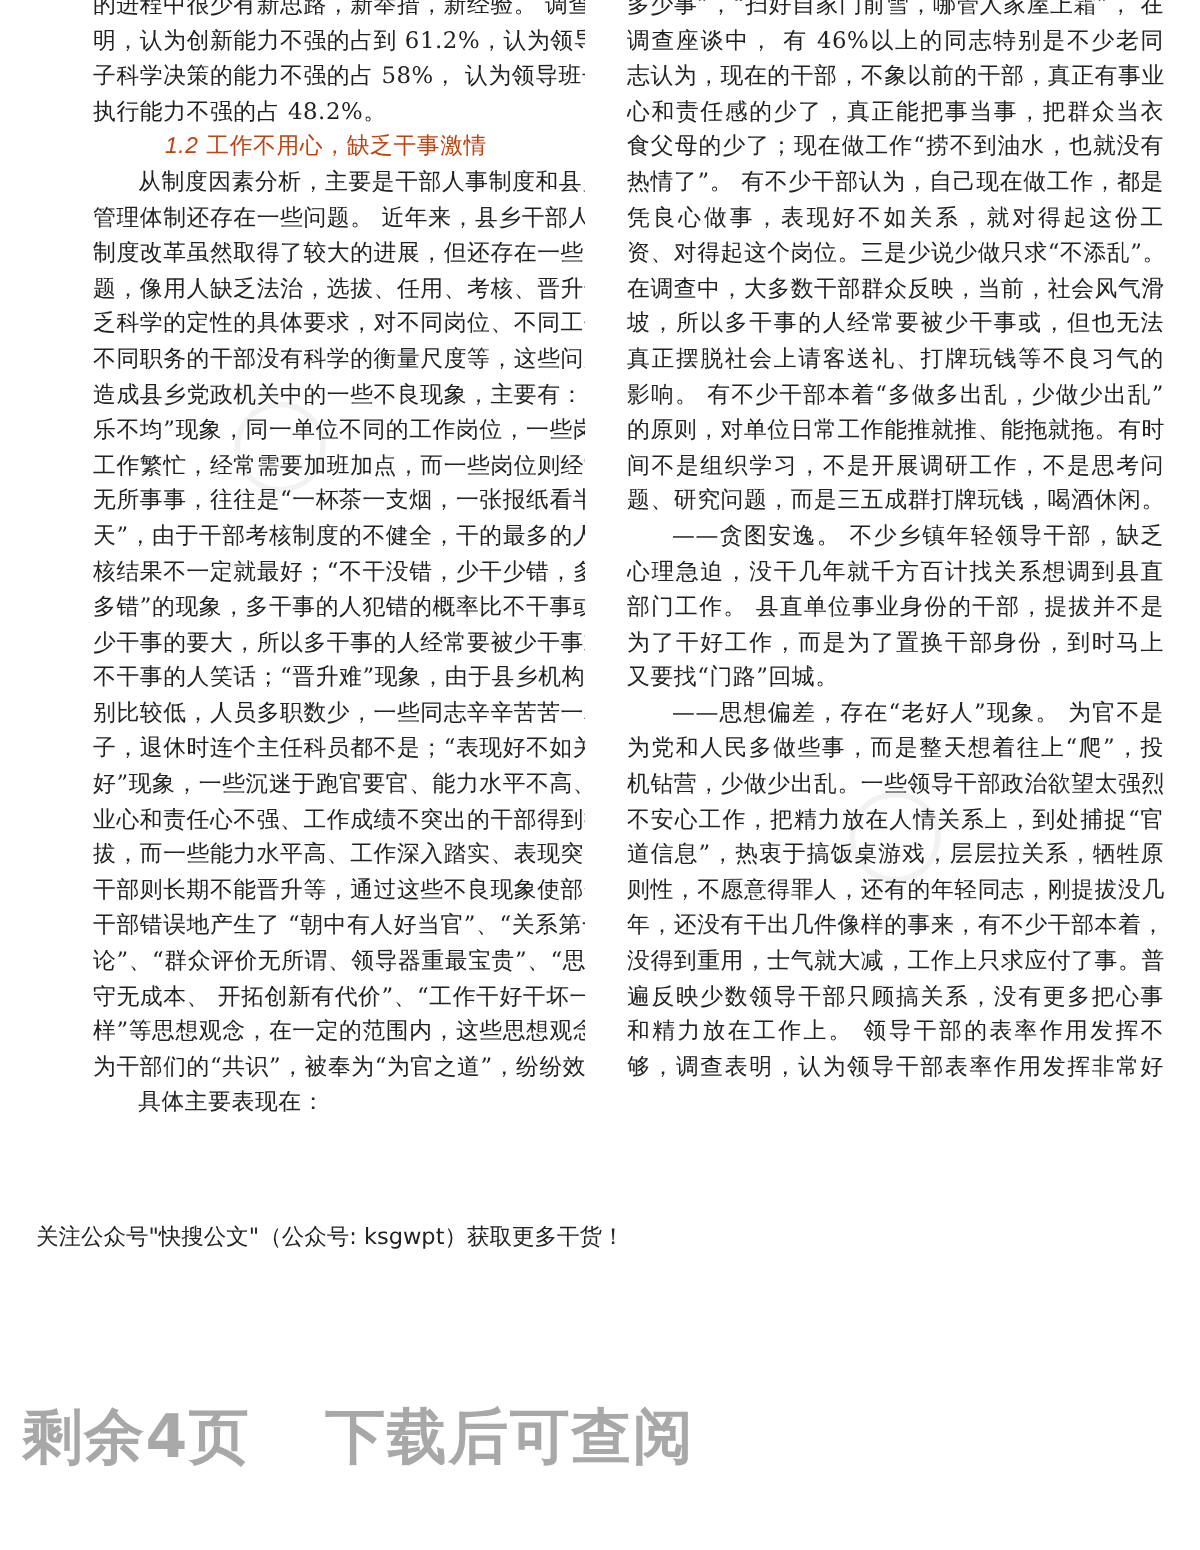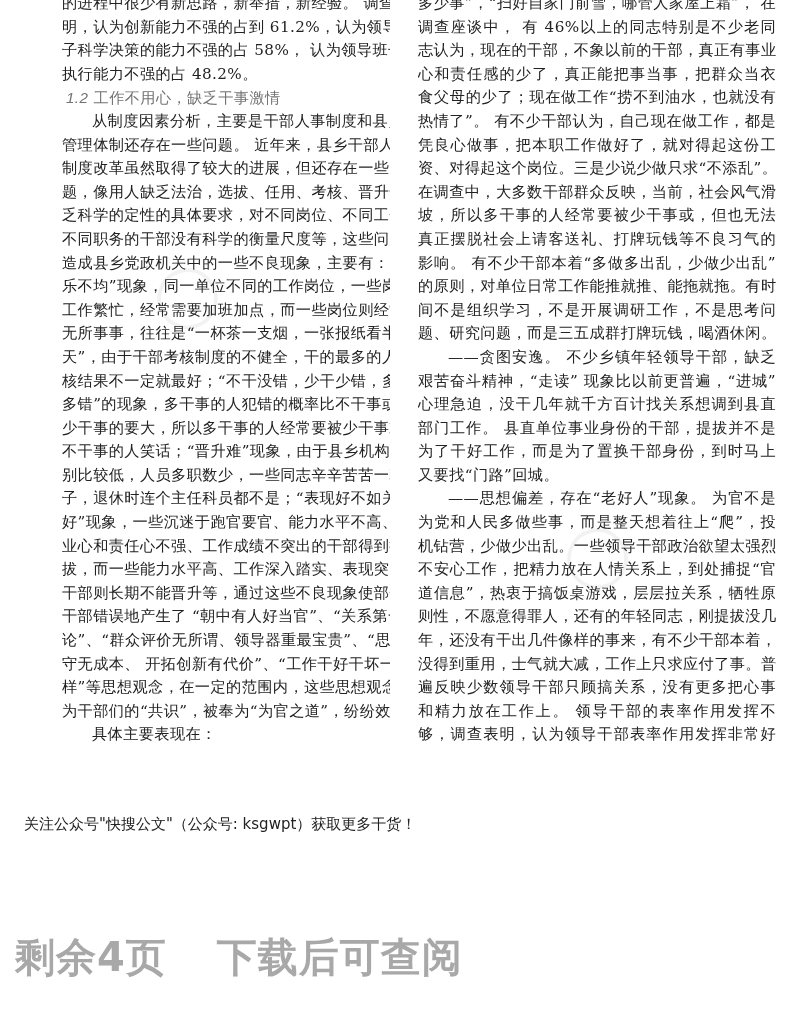--- a/index.html
+++ b/index.html
@@ -7,21 +7,21 @@
          font-family: "DejaVu Serif", "Liberation Serif", serif; color: #222; }
   .page { position: absolute; left: 0; top: 0; width: 800px; height: 1033px; }
   .col { position: absolute; top: -8px; font-size: 15.2px; line-height: 23.6px;
          letter-spacing: 0.4px; }
   .col.left { left: 62px; width: 328px; }
   .col.right { left: 418px; width: 358px; }
   .line { display: block; white-space: nowrap; overflow: hidden; height: 23.6px;
           text-align: justify; text-align-last: justify; }
   .line.last { text-align-last: left; }
   .indent { padding-left: 30px; }
-  .heading { color: #737373; text-align-last: left; padding-left: 4px; }
+  .heading { color: #c2410c; text-align-last: left; padding-left: 4px; margin-left: 44px; }
   .heading .num { font-family: "Liberation Sans", sans-serif; font-style: italic; }
   .footer-note { position: absolute; left: 24px; top: 815px; font-size: 15px;
                  font-family: "DejaVu Sans", sans-serif; color: #222; white-space: nowrap; }
   .remaining { position: absolute; left: 15px; width: 793px; top: 930px; 
                font-family: "DejaVu Sans", sans-serif; font-weight: bold; font-size: 40px;
                color: #a8a8a8; letter-spacing: 1px; white-space: nowrap; }
   .remaining .gap { display: inline-block; width: 50px; }
   .watermark { position: absolute; color: rgba(0,0,0,0.05); font-size: 60px;
                transform: rotate(-45deg); font-family: "DejaVu Sans", sans-serif;
                pointer-events: none; }
@@ -67,31 +67,30 @@
       <span class="line">为干部们的“共识”，被奉为“为官之道”，纷纷效仿。</span>
       <span class="line indent last">具体主要表现在：</span>
     </div>
   <div class="col right" id="right-col">
       <span class="line">多少事”，“扫好自家门前雪，哪管人家屋上霜”， 在</span>
       <span class="line">调查座谈中， 有 46%以上的同志特别是不少老同</span>
       <span class="line">志认为，现在的干部，不象以前的干部，真正有事业</span>
       <span class="line">心和责任感的少了，真正能把事当事，把群众当衣</span>
       <span class="line">食父母的少了；现在做工作“捞不到油水，也就没有</span>
       <span class="line">热情了”。 有不少干部认为，自己现在做工作，都是</span>
-      <span class="line">凭良心做事，把本职工作做好了，就对得起这份工</span>
+      <span class="line">凭良心做事，表现好不如关系，就对得起这份工</span>
       <span class="line">资、对得起这个岗位。三是少说少做只求“不添乱”。</span>
       <span class="line">在调查中，大多数干部群众反映，当前，社会风气滑</span>
       <span class="line">坡，所以多干事的人经常要被少干事或，但也无法</span>
       <span class="line">真正摆脱社会上请客送礼、打牌玩钱等不良习气的</span>
       <span class="line">影响。 有不少干部本着“多做多出乱，少做少出乱”</span>
       <span class="line">的原则，对单位日常工作能推就推、能拖就拖。有时</span>
       <span class="line">间不是组织学习，不是开展调研工作，不是思考问</span>
       <span class="line last">题、研究问题，而是三五成群打牌玩钱，喝酒休闲。</span>
       <span class="line indent">——贪图安逸。 不少乡镇年轻领导干部，缺乏</span>
-      <span class="line">艰苦奋斗精神，“走读” 现象比以前更普遍，“进城”</span>
       <span class="line">心理急迫，没干几年就千方百计找关系想调到县直</span>
       <span class="line">部门工作。 县直单位事业身份的干部，提拔并不是</span>
       <span class="line">为了干好工作，而是为了置换干部身份，到时马上</span>
       <span class="line last">又要找“门路”回城。</span>
       <span class="line indent">——思想偏差，存在“老好人”现象。 为官不是</span>
       <span class="line">为党和人民多做些事，而是整天想着往上“爬”，投</span>
       <span class="line">机钻营，少做少出乱。一些领导干部政治欲望太强烈，</span>
       <span class="line">不安心工作，把精力放在人情关系上，到处捕捉“官</span>
       <span class="line">道信息”，热衷于搞饭桌游戏，层层拉关系，牺牲原</span>
       <span class="line">则性，不愿意得罪人，还有的年轻同志，刚提拔没几</span>

